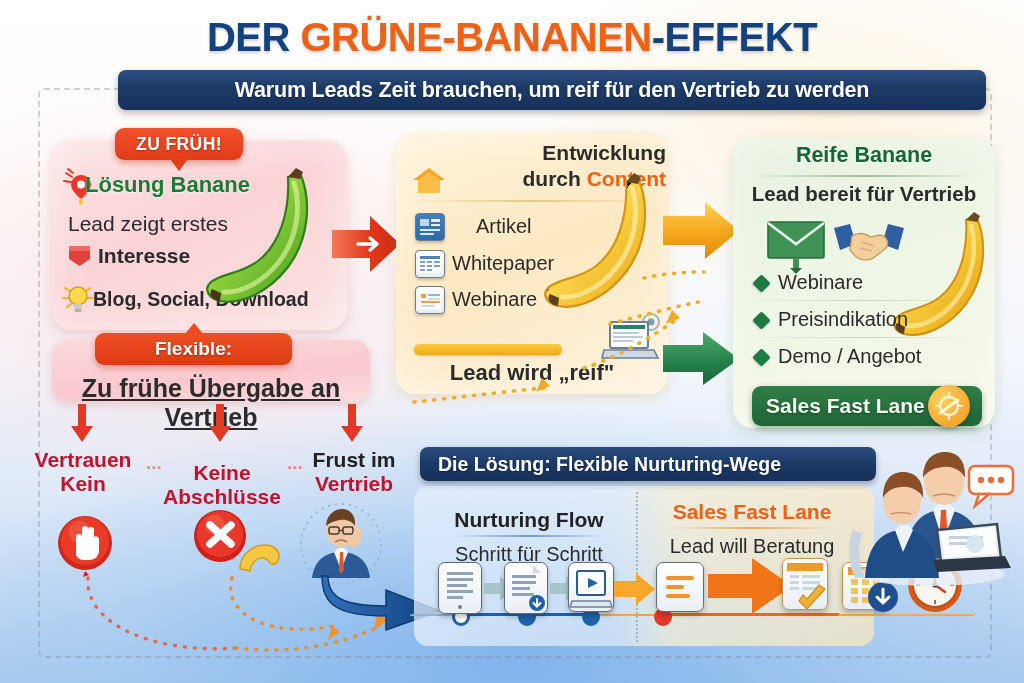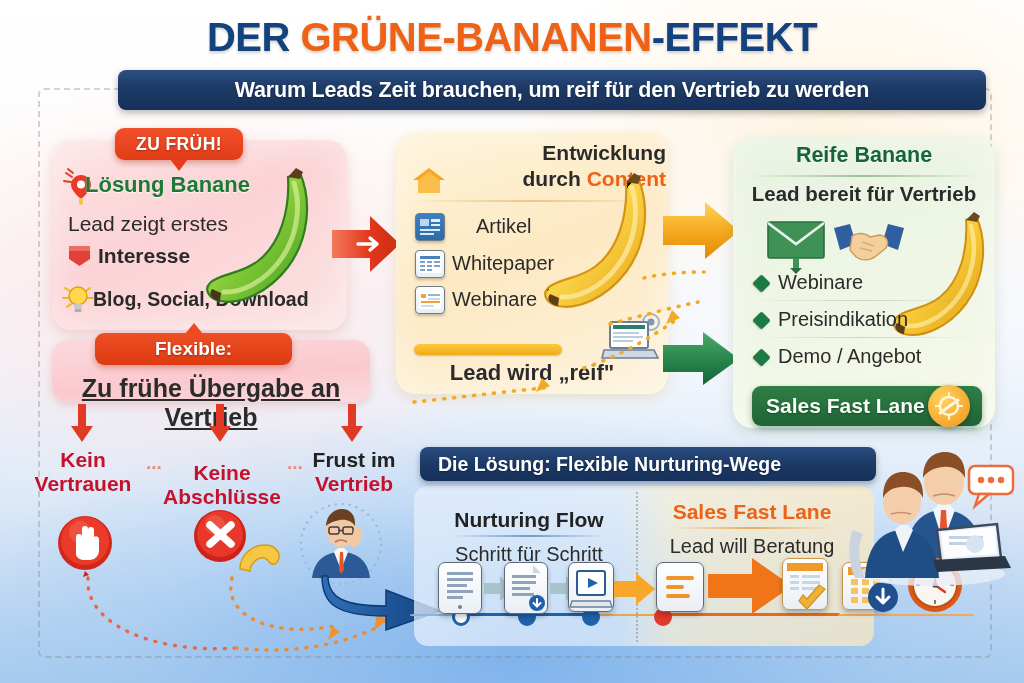--- a/index.html
+++ b/index.html
@@ -306,22 +306,22 @@
     <path d="M8 0 L16 0 L16 22 L23 22 L12 38 L1 22 L8 22 Z" fill="#e03a24"></path>
   </svg>
   <svg class="abs" style="left:208px;top:404px;" width="24" height="40" viewBox="0 0 24 40">
     <path d="M8 0 L16 0 L16 22 L23 22 L12 38 L1 22 L8 22 Z" fill="#e03a24"></path>
   </svg>
   <svg class="abs" style="left:340px;top:404px;" width="24" height="40" viewBox="0 0 24 40">
     <path d="M8 0 L16 0 L16 22 L23 22 L12 38 L1 22 L8 22 Z" fill="#e03a24"></path>
   </svg>
 
   <div class="cons red" id="cons0">
+    <div>Vertrauen</div>
     <div>Kein</div>
-    <div>Vertrauen</div>
   </div>
   <div class="cons-dots" id="dots0">...</div>
   <div class="cons red" id="cons1">
     <div>Keine</div>
     <div>Abschlüsse</div>
   </div>
   <div class="cons-dots" id="dots1">...</div>
   <div class="cons red" id="cons2">
     <div class="dark">Frust im</div>
     <div>Vertrieb</div>

